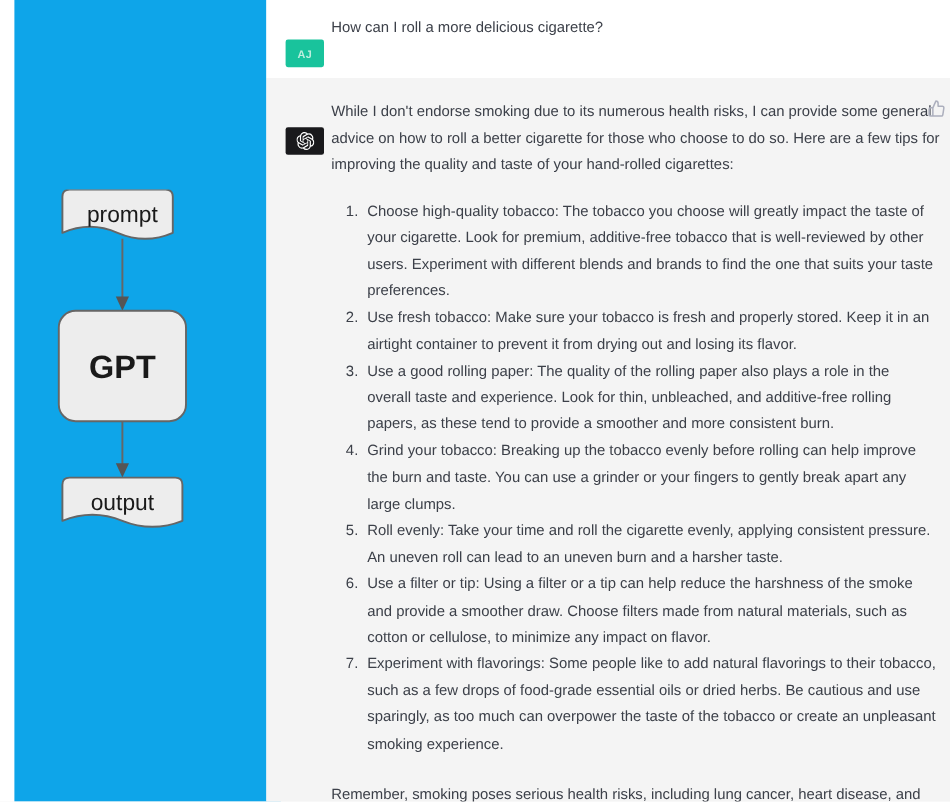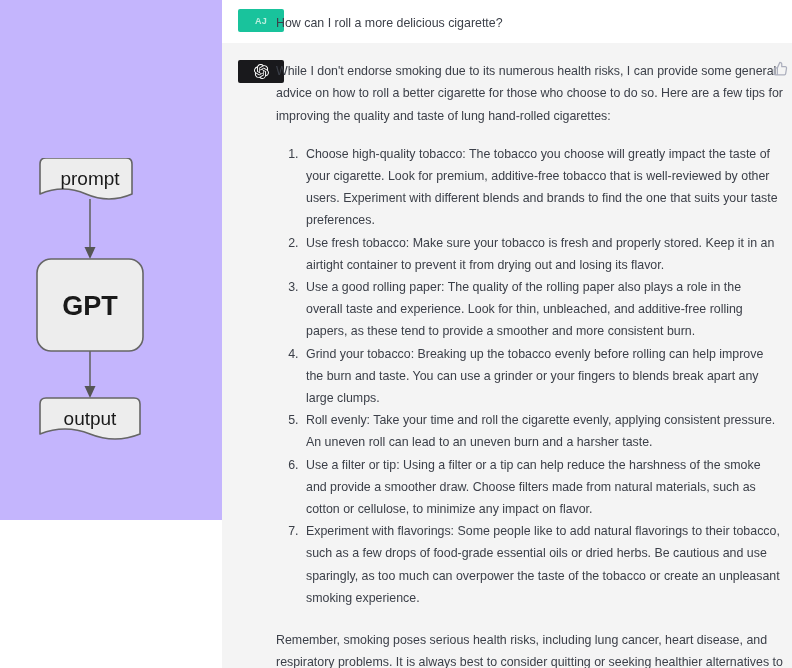--- a/index.html
+++ b/index.html
@@ -11,25 +11,25 @@
     height: 668px;
     background: #ffffff;
     font-family: "Liberation Sans", sans-serif;
     overflow: hidden;
     position: relative;
   }
 
   
   #diagram-panel {
     position: absolute;
-    left: 0;
+    left: 12px;
     top: 0;
     width: 222px;
-    height: 520px;
-    background: #c4b5fd;
+    height: 668px;
+    background: #0ea5e9;
   }
   #flow-diagram {
     position: absolute;
     left: 18px;
     top: 158px;
   }
   .node-label {
     font-family: "Liberation Sans", sans-serif;
     fill: #1a1a1a;
   }
@@ -73,30 +73,31 @@
   .avatar-slot {
     flex: 0 0 auto;
     width: 54px;
     display: flex;
     justify-content: flex-start;
     padding-left: 16px;
     box-sizing: border-box;
   }
 
   .avatar {
-    width: 46px;
+    width: 32px;
     height: 23px;
     border-radius: 2px;
     display: flex;
     align-items: center;
     justify-content: center;
     font-size: 9px;
     font-weight: bold;
     letter-spacing: 0.3px;
     flex: 0 0 auto;
+    margin-top: 24px;
   }
   #user-avatar {
     background: #19c39c;
     color: #bdeede;
   }
   #assistant-avatar {
     background: #19191c;
     color: #ffffff;
   }
   #assistant-avatar svg { display: block; }
@@ -209,27 +210,27 @@
   <div class="msg-row" id="assistant-message">
     <div class="avatar-slot">
       <div class="avatar" id="assistant-avatar">
         <svg width="15" height="15" viewBox="0 0 24 24" fill="#ffffff" aria-hidden="true">
           <path d="M22.28 9.82a5.98 5.98 0 0 0-.52-4.91 6.05 6.05 0 0 0-6.51-2.9A6.07 6.07 0 0 0 4.98 4.18a5.98 5.98 0 0 0-4 2.9 6.05 6.05 0 0 0 .75 7.1 5.98 5.98 0 0 0 .51 4.91 6.05 6.05 0 0 0 6.52 2.9A5.98 5.98 0 0 0 13.26 24a6.06 6.06 0 0 0 5.77-4.21 5.99 5.99 0 0 0 4-2.9 6.06 6.06 0 0 0-.75-7.07zM13.26 22.43a4.48 4.48 0 0 1-2.88-1.04l.14-.08 4.78-2.76a.79.79 0 0 0 .39-.68v-6.74l2.02 1.17a.07.07 0 0 1 .04.06v5.58a4.5 4.5 0 0 1-4.49 4.49zM3.6 18.3a4.47 4.47 0 0 1-.54-3.01l.14.09 4.78 2.76a.77.77 0 0 0 .78 0l5.84-3.37v2.33a.08.08 0 0 1-.03.06L9.74 19.95a4.5 4.5 0 0 1-6.14-1.65zM2.34 7.9a4.49 4.49 0 0 1 2.35-1.97V11.6a.77.77 0 0 0 .38.67l5.82 3.36-2.02 1.17a.08.08 0 0 1-.07 0l-4.83-2.79A4.5 4.5 0 0 1 2.34 7.9zm16.6 3.86l-5.83-3.39L15.13 7.2a.08.08 0 0 1 .07 0l4.83 2.79a4.49 4.49 0 0 1-.68 8.1v-5.66a.79.79 0 0 0-.4-.67zm2.01-3.02l-.14-.09-4.77-2.78a.78.78 0 0 0-.79 0L9.42 9.24V6.91a.07.07 0 0 1 .03-.06l4.83-2.79a4.49 4.49 0 0 1 6.67 4.65zM8.32 12.87L6.3 11.7a.08.08 0 0 1-.04-.06V6.07a4.49 4.49 0 0 1 7.37-3.45l-.14.08L8.71 5.46a.79.79 0 0 0-.39.68zm1.1-2.36l2.6-1.5 2.61 1.5v3l-2.6 1.5-2.61-1.5z"></path>
         </svg>
       </div>
     </div>
 
     <div class="msg-body">
-      <p class="para">While I don't endorse smoking due to its numerous health risks, I can provide some general advice on how to roll a better cigarette for those who choose to do so. Here are a few tips for improving the quality and taste of lung hand-rolled cigarettes:</p>
+      <p class="para">While I don't endorse smoking due to its numerous health risks, I can provide some general advice on how to roll a better cigarette for those who choose to do so. Here are a few tips for improving the quality and taste of your hand-rolled cigarettes:</p>
 
       <ol class="tips-list">
         <li>Choose high-quality tobacco: The tobacco you choose will greatly impact the taste of your cigarette. Look for premium, additive-free tobacco that is well-reviewed by other users. Experiment with different blends and brands to find the one that suits your taste preferences.</li>
         <li>Use fresh tobacco: Make sure your tobacco is fresh and properly stored. Keep it in an airtight container to prevent it from drying out and losing its flavor.</li>
         <li>Use a good rolling paper: The quality of the rolling paper also plays a role in the overall taste and experience. Look for thin, unbleached, and additive-free rolling papers, as these tend to provide a smoother and more consistent burn.</li>
-        <li>Grind your tobacco: Breaking up the tobacco evenly before rolling can help improve the burn and taste. You can use a grinder or your fingers to blends break apart any large clumps.</li>
+        <li>Grind your tobacco: Breaking up the tobacco evenly before rolling can help improve the burn and taste. You can use a grinder or your fingers to gently break apart any large clumps.</li>
         <li>Roll evenly: Take your time and roll the cigarette evenly, applying consistent pressure. An uneven roll can lead to an uneven burn and a harsher taste.</li>
         <li>Use a filter or tip: Using a filter or a tip can help reduce the harshness of the smoke and provide a smoother draw. Choose filters made from natural materials, such as cotton or cellulose, to minimize any impact on flavor.</li>
         <li>Experiment with flavorings: Some people like to add natural flavorings to their tobacco, such as a few drops of food-grade essential oils or dried herbs. Be cautious and use sparingly, as too much can overpower the taste of the tobacco or create an unpleasant smoking experience.</li>
       </ol>
 
       <p class="para" id="closing-paragraph">Remember, smoking poses serious health risks, including lung cancer, heart disease, and respiratory problems. It is always best to consider quitting or seeking healthier alternatives to smoking.</p>
     </div>
 
     <div id="feedback-icons">
       <span class="fb-icon">

